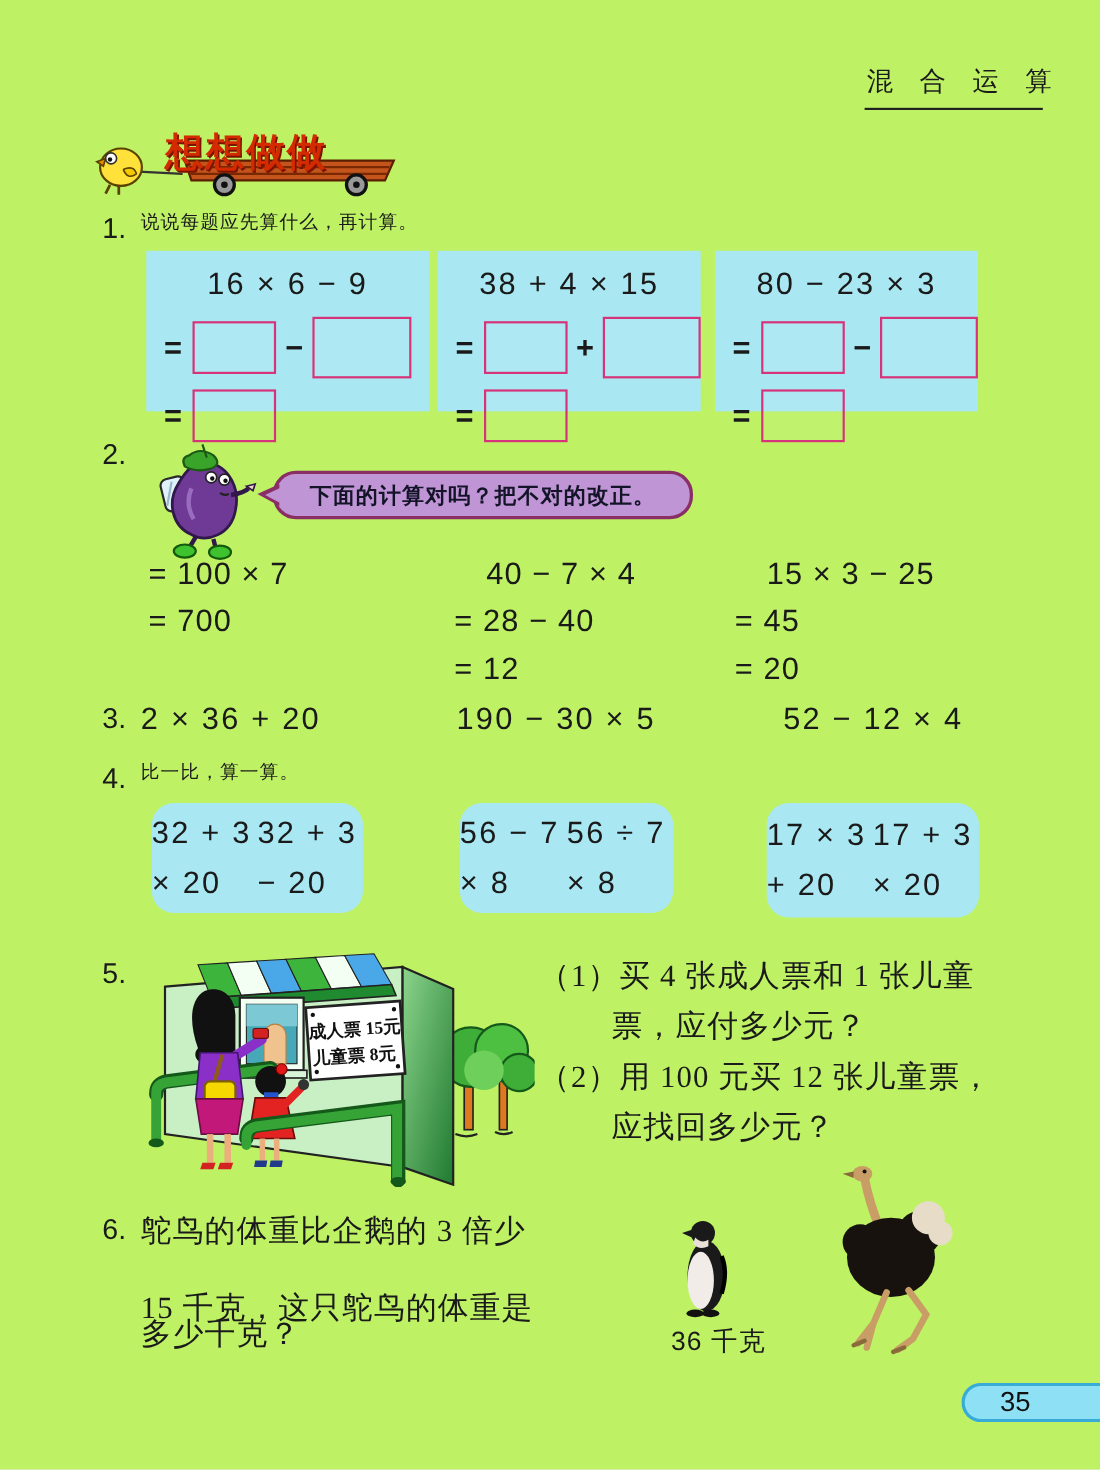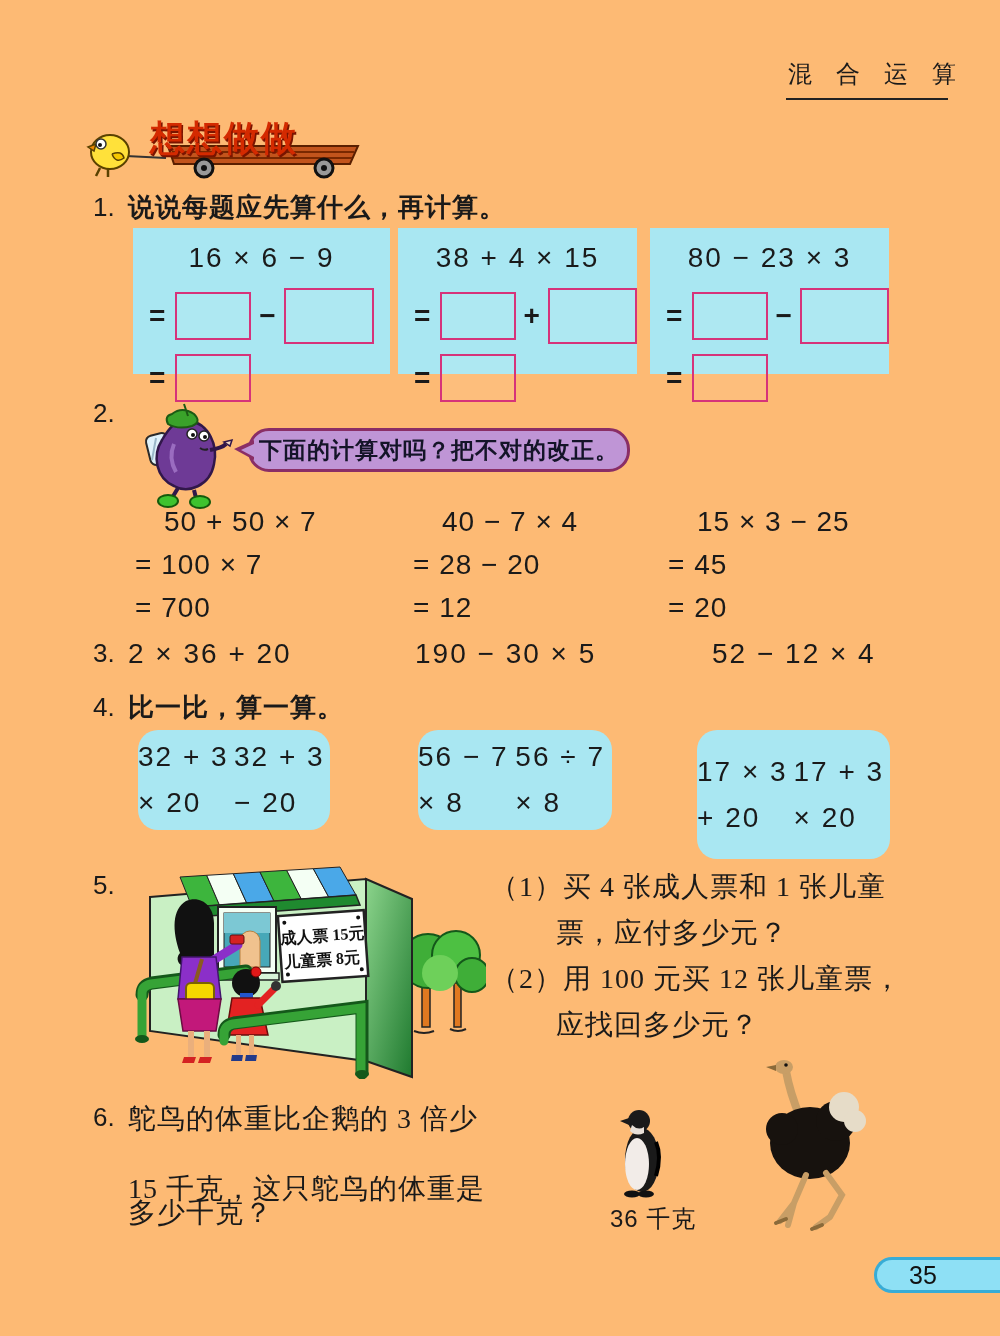--- a/index.html
+++ b/index.html
@@ -1,18 +1,18 @@
 <!DOCTYPE html>
 <html><head>
 <meta charset="utf-8">
 <style>
   html,body{margin:0;padding:0;background:#e8e8e8;}
   .page{
     position:relative;width:1000px;height:1336px;margin:0 auto;
-    background:#fdba74;overflow:hidden;
+    background:#bef264;overflow:hidden;
     font-family:"Liberation Serif",serif;color:#1a1a1a;
   }
   .abs{position:absolute;}
   .num{font-family:"Liberation Sans",sans-serif;}
 
   
   .header-title{
     top:58px;right:52px;width:160px;
     font-size:24px;letter-spacing:9px;
     border-bottom:2px solid #222;padding:0 0 8px 2px;
@@ -21,21 +21,21 @@
 
   
   .logo-title{
     top:115px;left:150px;font-size:35px;font-weight:bold;color:#d42a00;
     letter-spacing:2px;text-shadow:1.5px 1.5px 0 #7a1400;
     font-family:"Liberation Sans",sans-serif;
   }
 
   
   .sec-label{font-size:26px;}
-  .sec-text{font-size:26px;letter-spacing:1px;font-weight:bold;}
+  .sec-text{font-size:17px;letter-spacing:1px;}
 
   
   .calc-card{
     background:#a9e7f2;
     font-family:"Liberation Sans",sans-serif;
   }
   .calc-card .expr{
     text-align:center;font-size:28px;letter-spacing:2px;padding-top:14px;
   }
   .calc-line{display:flex;align-items:center;padding-left:16px;margin-top:14px;}
@@ -48,21 +48,21 @@
     background:#a9e7f2;display:flex;flex-direction:row;justify-content:center;
     align-items:center;font-family:"Liberation Sans",sans-serif;
     font-size:28px;letter-spacing:2px;line-height:46px;border-radius:20px;
   }
 
   
   .bubble{
     top:428px;left:248px;width:376px;height:38px;
     background:#bf95d6;border:3px solid #8a2e66;border-radius:21px;
     display:flex;align-items:center;justify-content:center;
-    font-size:23px;font-weight:bold;letter-spacing:1px;color:#141428;
+    font-size:20px;font-weight:bold;letter-spacing:1px;color:#141428;
   }
   .bubble::before{
     content:"";position:absolute;left:-17px;top:9px;
     border-top:9px solid transparent;border-bottom:11px solid transparent;
     border-right:20px solid #8a2e66;
   }
   .bubble::after{
     content:"";position:absolute;left:-10px;top:12px;
     border-top:7px solid transparent;border-bottom:8px solid transparent;
     border-right:15px solid #bf95d6;
@@ -174,27 +174,26 @@
     <path d="M84,52 q12,-2 16,-6" stroke="#31174a" stroke-width="4" fill="none"></path>
     <path d="M98,44 l8,-2 -2,6 z" fill="#f0d8c0" stroke="#31174a" stroke-width="1.5"></path>
     <path d="M52,90 l-6,10 M68,92 l2,8" stroke="#31174a" stroke-width="4"></path>
     <ellipse cx="42" cy="103" rx="10" ry="6" fill="#3ec32e" stroke="#145a0c" stroke-width="2"></ellipse>
     <ellipse cx="74" cy="104" rx="10" ry="6" fill="#3ec32e" stroke="#145a0c" stroke-width="2"></ellipse>
   </svg>
 
   <div class="abs bubble">下面的计算对吗？把不对的改正。</div>
 
   <div class="abs work-col" style="top:500px;left:135px;width:260px;">
-    <div class="first">50 + 50 × 7</div>
     <div>= 100 × 7</div>
     <div>= 700</div>
   </div>
   <div class="abs work-col" style="top:500px;left:413px;width:240px;">
     <div class="first">40 − 7 × 4</div>
-    <div>= 28 − 20</div>
+    <div>= 28 − 40</div>
     <div>= 12</div>
   </div>
   <div class="abs work-col" style="top:500px;left:668px;width:230px;">
     <div class="first">15 × 3 − 25</div>
     <div>= 45</div>
     <div>= 20</div>
   </div>
 
   <div class="abs sec-label num" style="top:638px;left:93px;">3.</div>
   <div class="abs expr-item" style="top:638px;left:128px;">2 × 36 + 20</div>
@@ -205,21 +204,21 @@
   <div class="abs sec-text" style="top:690px;left:128px;">比一比，算一算。</div>
 
   <div class="abs pair-card" style="top:730px;left:138px;width:192px;height:100px;">
     <div>32 + 3 × 20</div>
     <div>32 + 3 − 20</div>
   </div>
   <div class="abs pair-card" style="top:730px;left:418px;width:194px;height:100px;">
     <div>56 − 7 × 8</div>
     <div>56 ÷ 7 × 8</div>
   </div>
-  <div class="abs pair-card" style="top:730px;left:697px;width:193px;height:129px;">
+  <div class="abs pair-card" style="top:730px;left:697px;width:193px;height:104px;">
     <div>17 × 3 + 20</div>
     <div>17 + 3 × 20</div>
   </div>
 
   <div class="abs sec-label num" style="top:870px;left:93px;">5.</div>
 
   <svg class="abs" style="top:865px;left:128px;" width="358" height="214" viewBox="0 0 358 214">
 
     <g>
       <rect x="294" y="112" width="8" height="50" fill="#e07820" stroke="#222" stroke-width="1.5"></rect>

